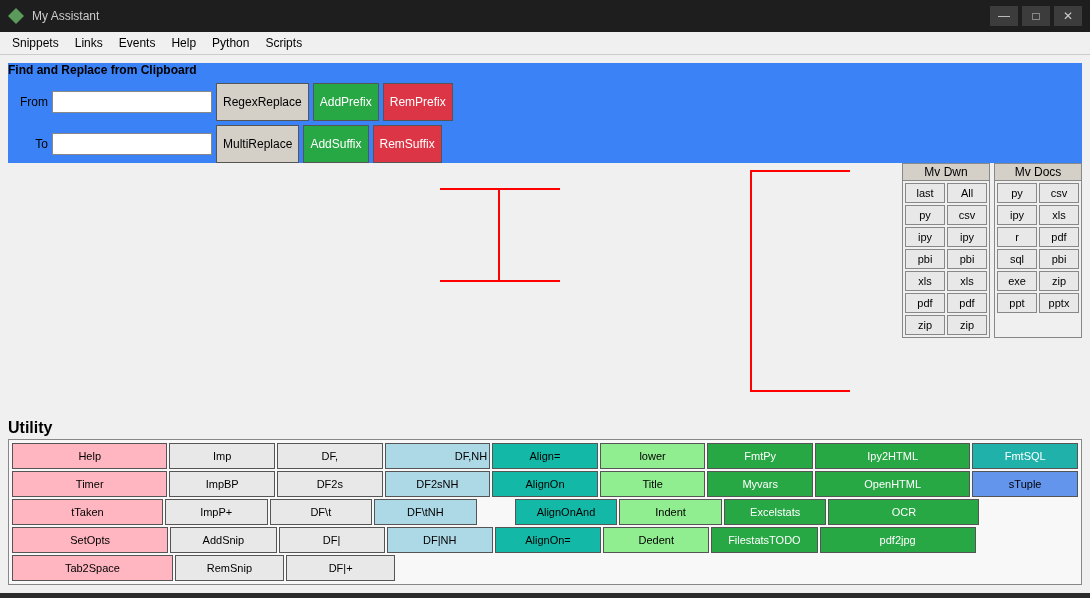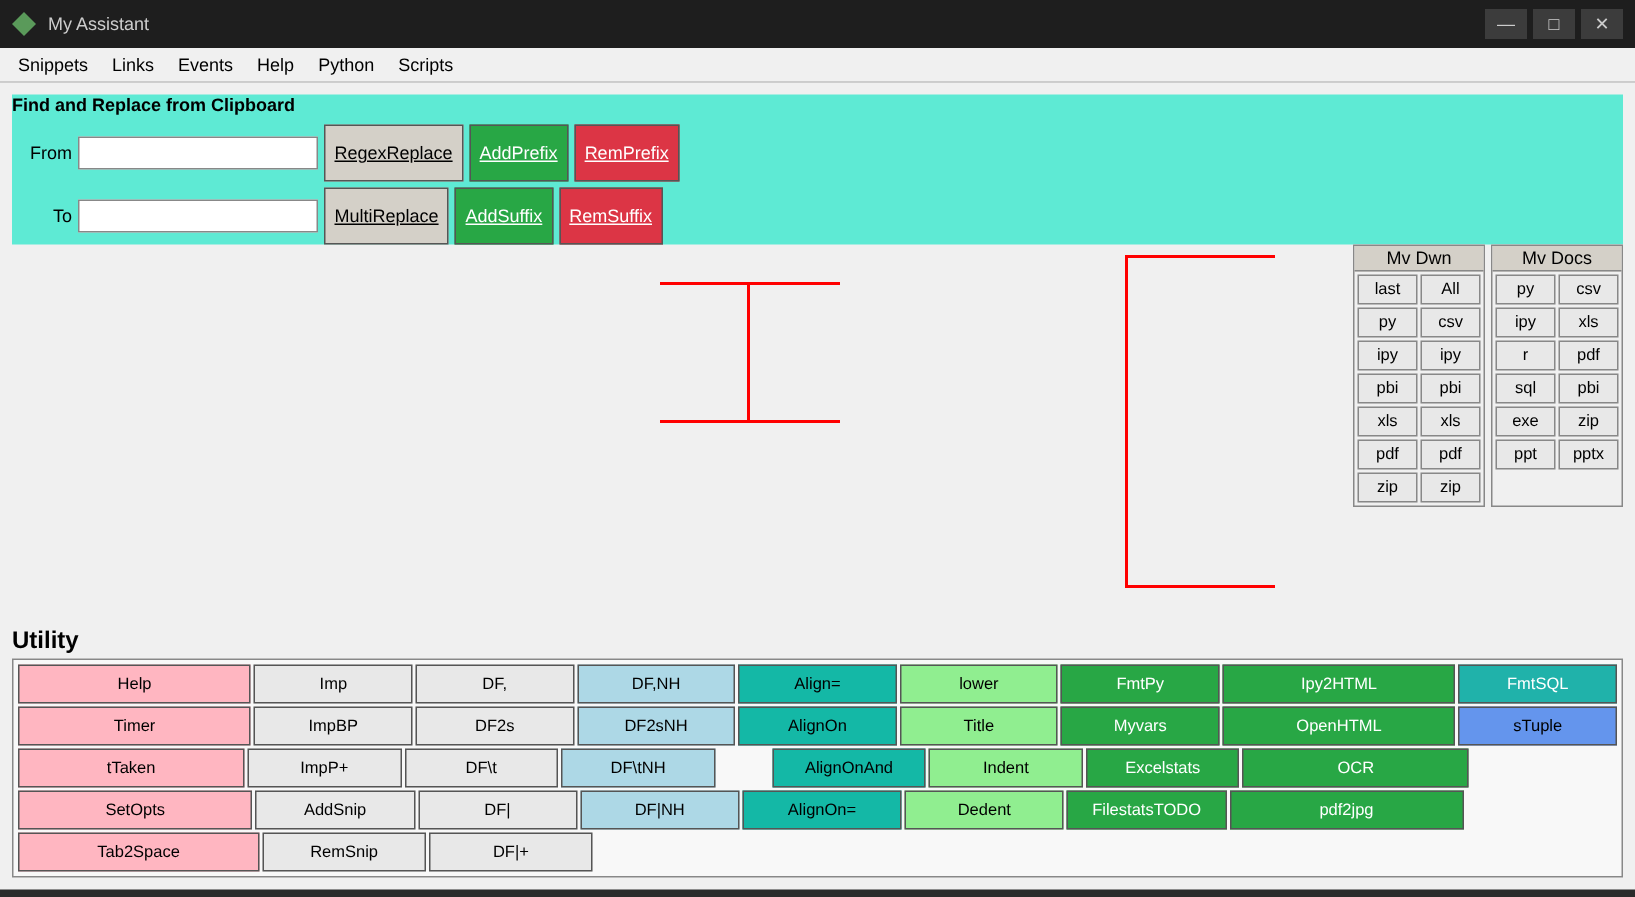--- a/index.html
+++ b/index.html
@@ -52,21 +52,21 @@
     }
 
     .main-content {
       background: #f0f0f0;
       padding: 8px;
       height: calc(598px - 32px - 28px);
       position: relative;
     }
 
     .find-replace-section {
-      background: #5eead4;
+      background: #3b82f6;
       margin-bottom: 16px;
     }
     .section-title {
       font-size: 12px;
       font-weight: bold;
       margin-bottom: 6px;
     }
     .form-row {
       display: flex;
       align-items: center;
@@ -87,21 +87,20 @@
       padding: 1px 3px;
     }
     .btn {
       height: 22px;
       padding: 18px 6px;
       border: 1px solid #555;
       cursor: pointer;
       font-size: 12px;
       display: flex; align-items: center; justify-content: center;
       min-width: 60px;
-      text-decoration: underline;
     }
     .btn-gray { background: #d4d0c8; color: #000; }
     .btn-green { background: #28a745; color: white; }
     .btn-red { background: #dc3545; color: white; }
 
     
     .right-panels {
       position: absolute;
       top: 108px;
       right: 8px;
@@ -273,21 +272,21 @@
   </div>
 
   <div class="utility-section">
     <div class="utility-label">Utility</div>
     <div style="border: 1px solid #888; padding: 3px; background: #f8f8f8;">
 
       <div style="display:flex; gap:2px; margin-bottom:2px;">
         <button class="u-btn u-pink" style="flex:1.5;">Help</button>
         <button class="u-btn u-white" style="flex:1;">Imp</button>
         <button class="u-btn u-white" style="flex:1;">DF,</button>
-        <button class="u-btn u-ltblue" style="flex:1;">DF,NH</button>
+        <button class="u-btn u-ltblue" style="flex:1;text-align:right;">DF,NH</button>
         <button class="u-btn u-salmon" style="flex:1;">Align=</button>
         <button class="u-btn u-ltgreen" style="flex:1;">lower</button>
         <button class="u-btn u-green" style="flex:1;">FmtPy</button>
         <button class="u-btn u-green" style="flex:1.5;">Ipy2HTML</button>
         <button class="u-btn u-teal" style="flex:1;">FmtSQL</button>
       </div>
 
 
       <div style="display:flex; gap:2px; margin-bottom:2px;">
         <button class="u-btn u-pink" style="flex:1.5;">Timer</button>

